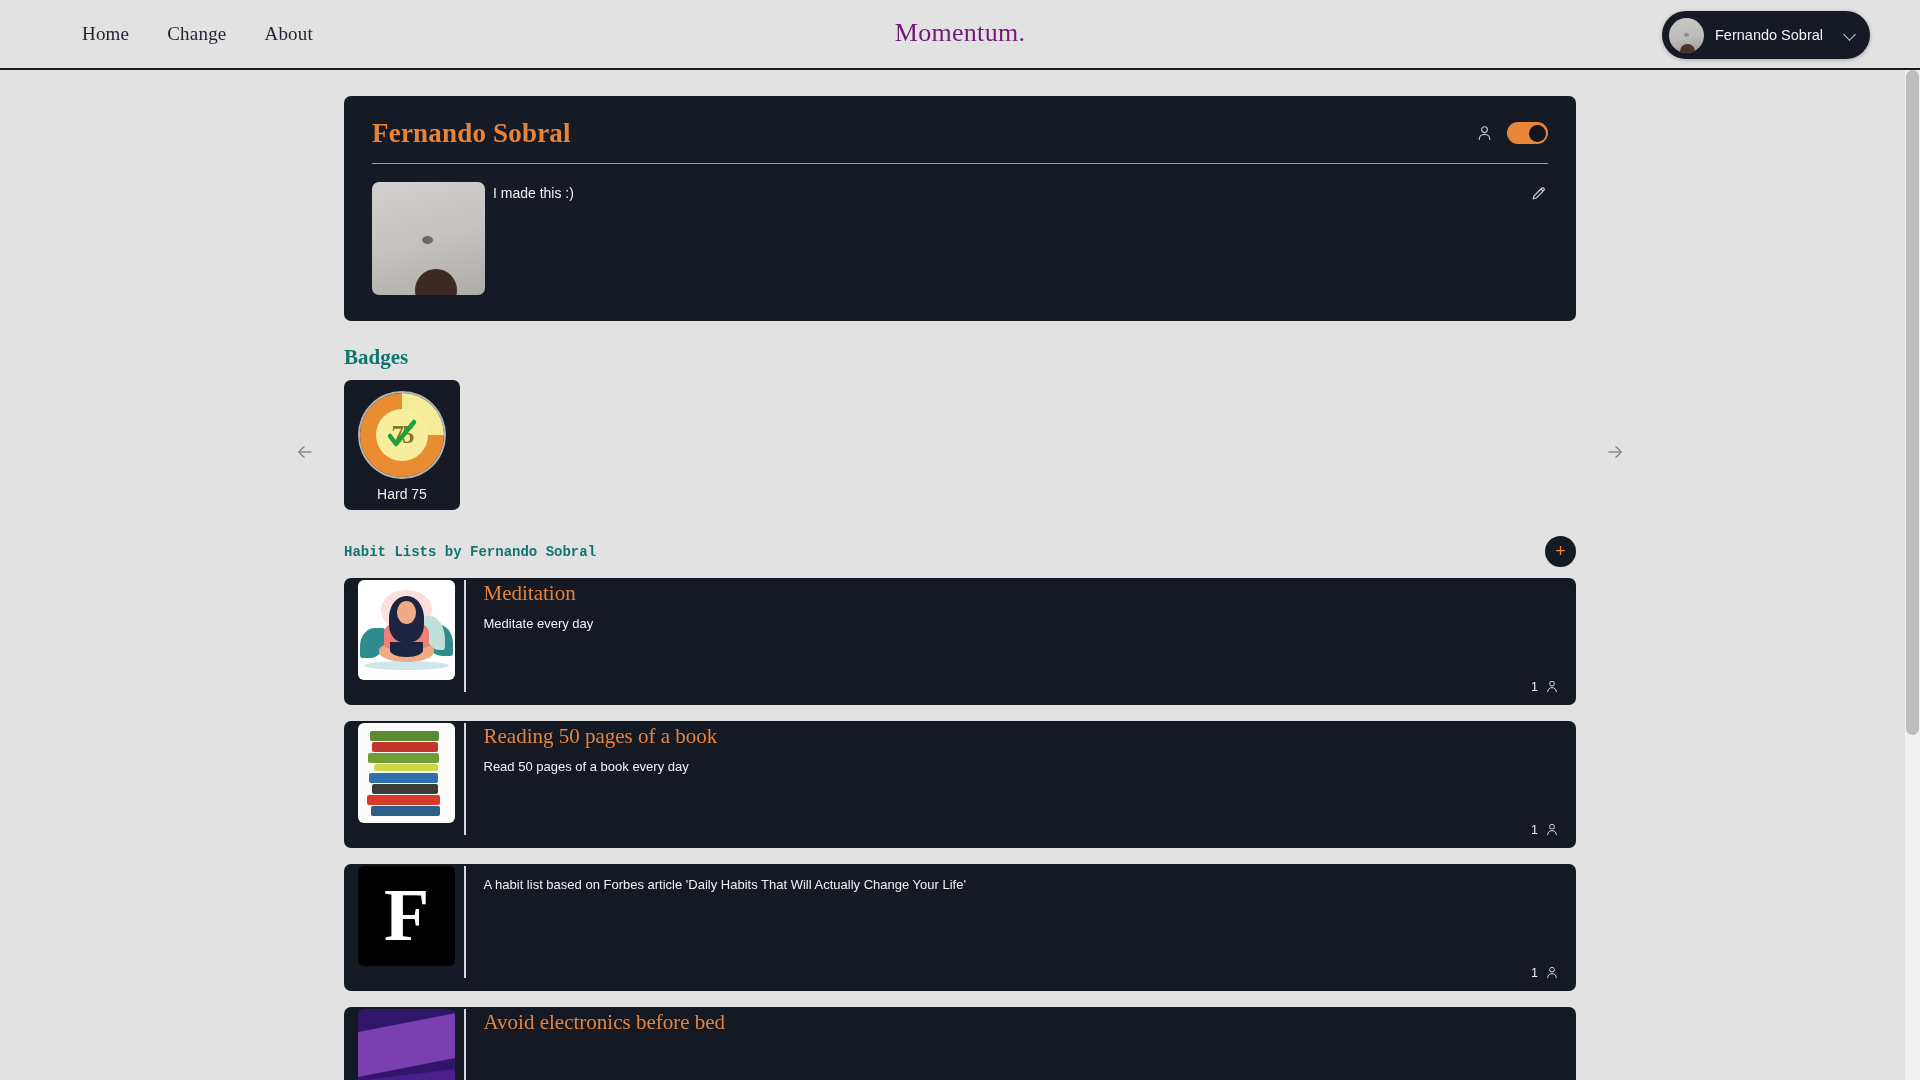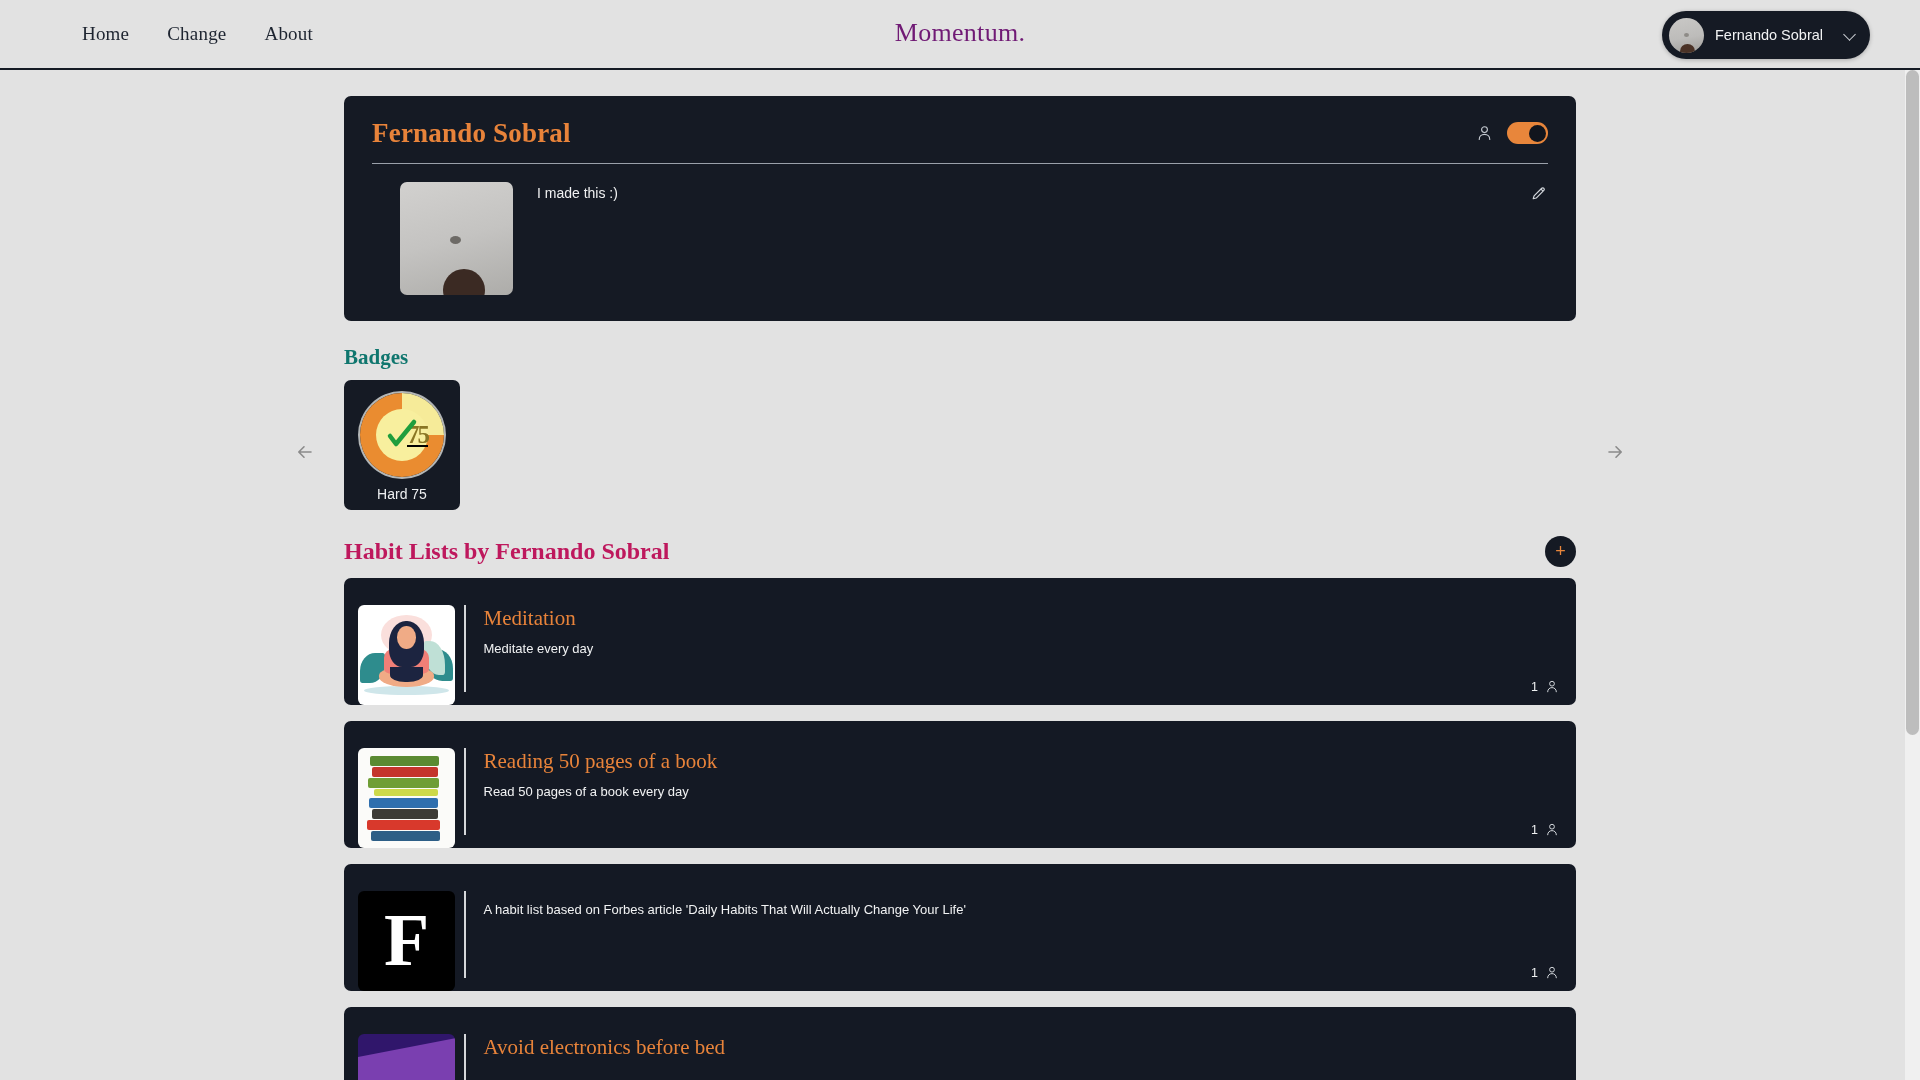--- a/index.html
+++ b/index.html
@@ -185,24 +185,23 @@
     top: 2.5px;
     right: 2.5px;
     width: 17px;
     height: 17px;
     border-radius: 50%;
     background: #11151d;
   }
 
   .profile-body {
     display: flex;
-    gap: 24px;
+    gap: 8px;
     margin-top: 18px;
     position: relative;
-    margin-left: 28px;
   }
 
   .profile-photo {
     width: 113px;
     height: 113px;
     border-radius: 7px;
     flex: 0 0 113px;
     overflow: hidden;
     position: relative;
     background: linear-gradient(165deg, #d2d1cf 0%, #c4c3c1 50%, #adaca9 100%);
@@ -297,23 +296,22 @@
     align-items: center;
     justify-content: center;
   }
   .badge-ring .inner {
     width: 52px;
     height: 52px;
     border-radius: 50%;
     background: #f8ef9e;
     display: flex;
     align-items: center;
-    justify-content: flex-end;
-    position: relative;
-    text-decoration: underline;
+    justify-content: center;
+    position: relative;
   }
   .badge-ring .num {
     font-family: "Liberation Serif", serif;
     font-weight: bold;
     font-size: 25px;
     color: #8a7624;
     letter-spacing: -2px;
   }
   .badge-ring .check {
     position: absolute;
@@ -330,23 +328,23 @@
   }
 
   
   .lists-head {
     display: flex;
     align-items: center;
     justify-content: space-between;
     margin: 26px 0 11px 0;
   }
   .lists-title {
-    font-family: Liberation Serif, serif;
-    font-size: 24px;
-    color: #be185d;
+    font-family: Liberation Mono, monospace;
+    font-size: 14px;
+    color: #0f766e;
   }
   .add-btn {
     width: 31px;
     height: 31px;
     border-radius: 50%;
     background: #151a24;
     display: flex;
     align-items: center;
     justify-content: center;
     cursor: pointer;
@@ -358,21 +356,21 @@
     line-height: 1;
     margin-top: -2px;
   }
 
   .habit-card {
     background: #141924;
     border-radius: 7px;
     height: 127px;
     margin-bottom: 16px;
     display: flex;
-    padding: 27px 17px 13px 14px;
+    padding: 2px 17px 13px 14px;
     position: relative;
     cursor: pointer;
   }
 
   .habit-thumb {
     width: 97px;
     height: 100px;
     border-radius: 6px;
     flex: 0 0 97px;
     overflow: hidden;

